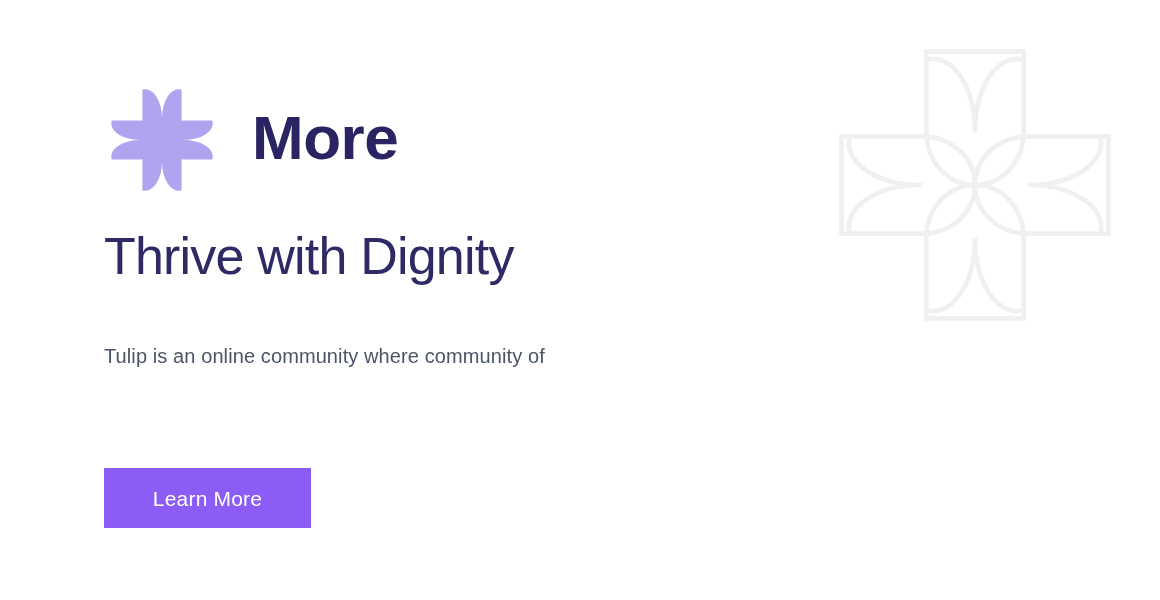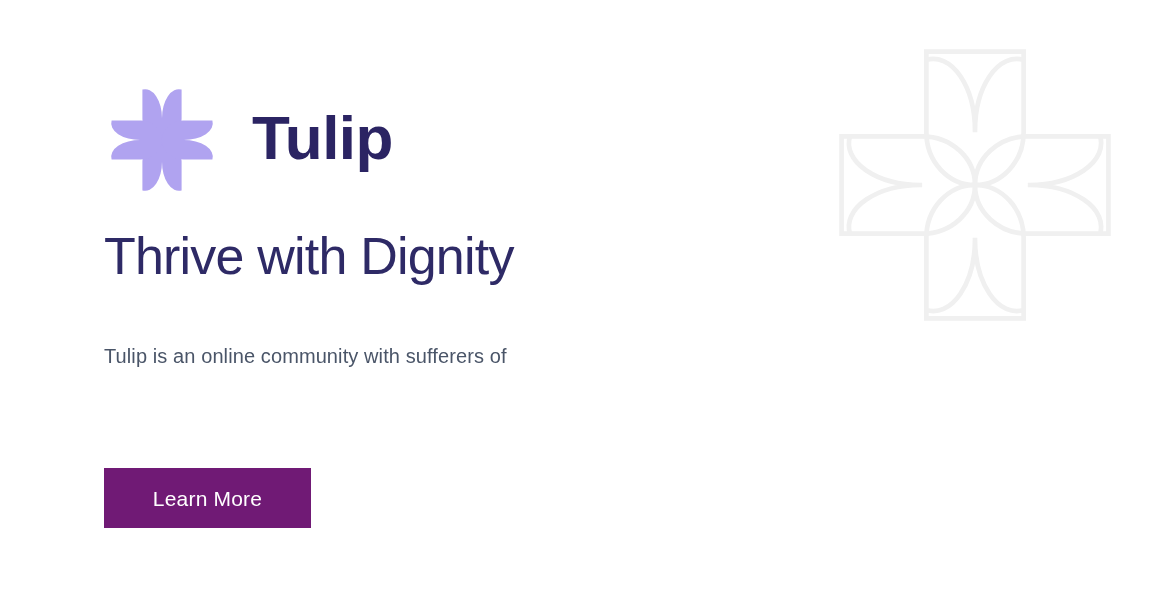--- a/index.html
+++ b/index.html
@@ -93,21 +93,21 @@
   }
   .description .line { display: block; white-space: nowrap; }
 
   
   .cta-button {
     position: absolute;
     left: 0;
     top: 468px;
     width: 207px;
     height: 60px;
-    background: #701a75;
+    background: #8b5cf6;
     border: none;
     border-radius: 0;
     color: #ffffff;
     font-family: "Liberation Sans", sans-serif;
     font-size: 21px;
     font-weight: 400;
     letter-spacing: 0.2px;
     cursor: pointer;
     display: flex;
     align-items: center;
@@ -157,24 +157,24 @@
 
         <path d="M 4 65 L 4 135 L 62 135 A 38 35 0 0 0 62 65 Z
                  M 62 100 A 52 30 0 0 0 10 135 L 4 135 L 4 65
                  L 10 65 A 52 30 0 0 0 62 100 Z" fill-rule="evenodd"></path>
 
         <path d="M 196 65 L 196 135 L 138 135 A 38 35 0 0 1 138 65 Z
                  M 138 100 A 52 30 0 0 1 190 135 L 196 135 L 196 65
                  L 190 65 A 52 30 0 0 1 138 100 Z" fill-rule="evenodd"></path>
       </svg>
     </span>
-    <span class="brand-name">Tulip</span>
+    <span class="brand-name">More</span>
   </div>
 
   <h1 class="headline">Thrive with Dignity</h1>
 
   <p class="description">
-    <span class="line">Tulip is an online community with sufferers of</span>
+    <span class="line">Tulip is an online community where community of</span>
   </p>
 
   <button class="cta-button">Learn More</button>
 
 </div>
 
 </body></html>

